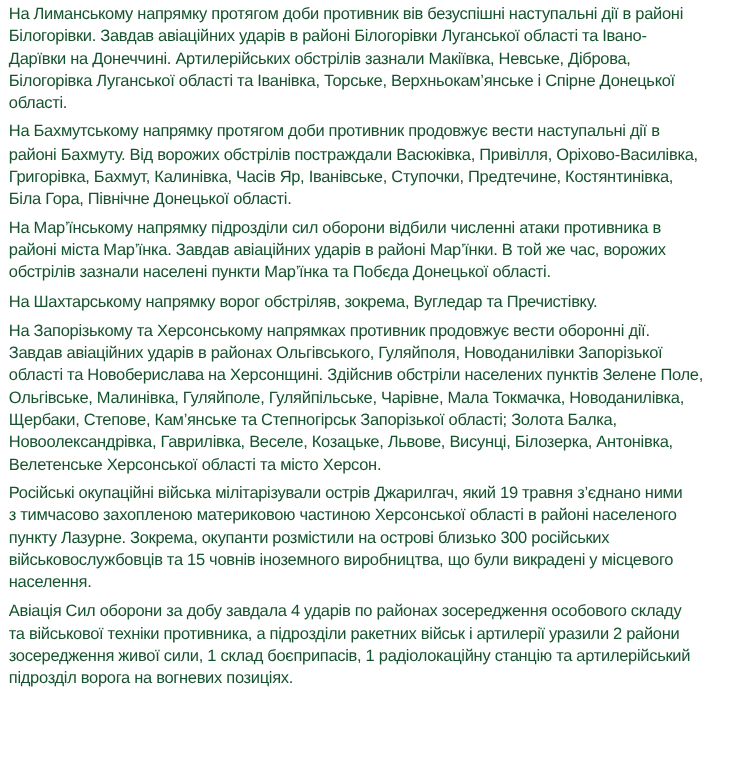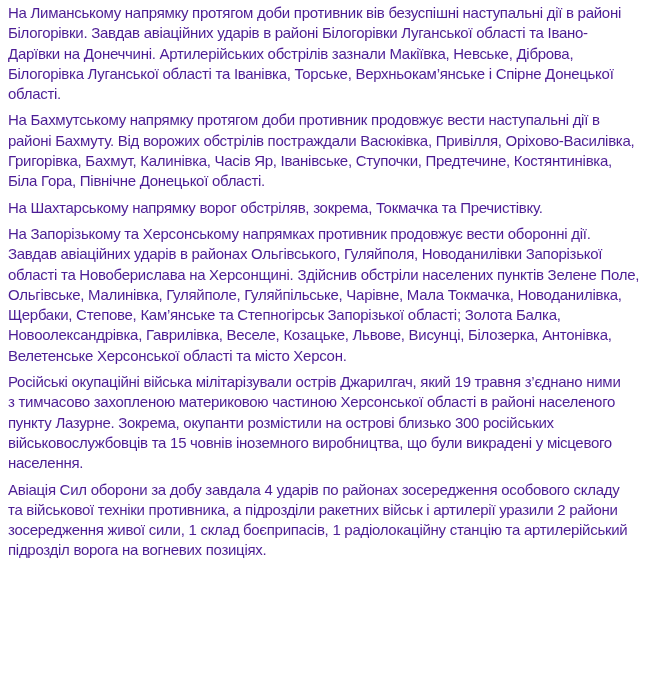--- a/index.html
+++ b/index.html
@@ -24,31 +24,34 @@
     font-weight: 400;
   }
   .report p {
     margin: 0 0 6px 0;
     white-space: pre-line; 
   }
 </style>
 </head>
 <body style="background: rgb(255, 255, 255);">
 
-<main class="report" style="color: #4c1d95;">
+<main class="report" style="color: #14532d;">
   <p>На Лиманському напрямку протягом доби противник вів безуспішні наступальні дії в районі
 Білогорівки.  Завдав авіаційних ударів в районі Білогорівки Луганської області та Івано-
 Дарївки на Донеччині.  Артилерійських обстрілів зазнали Макіївка, Невське, Діброва,
 Білогорівка Луганської області та Іванівка, Торське, Верхньокам’янське і Спірне Донецької
 області.</p>
   <p>На Бахмутському напрямку протягом доби противник продовжує вести наступальні дії  в
 районі Бахмуту. Від ворожих обстрілів постраждали Васюківка, Привілля, Оріхово-Василівка,
 Григорівка, Бахмут, Калинівка, Часів Яр, Іванівське, Ступочки, Предтечине, Костянтинівка,
 Біла Гора, Північне Донецької області.</p>
-  <p>На Шахтарському напрямку ворог обстріляв, зокрема, Токмачка та Пречистівку.</p>
+  <p>На Мар’їнському напрямку підрозділи сил оборони відбили численні атаки противника в
+районі міста Мар’їнка. Завдав авіаційних ударів в районі Мар’їнки. В той же час, ворожих
+обстрілів зазнали населені пункти Мар’їнка та Побєда Донецької області.</p>
+  <p>На Шахтарському напрямку ворог обстріляв, зокрема, Вугледар та Пречистівку.</p>
   <p>На Запорізькому та Херсонському напрямках противник продовжує вести оборонні дії.
 Завдав авіаційних ударів в районах Ольгівського, Гуляйполя, Новоданилівки Запорізької
 області та Новоберислава на Херсонщині. Здійснив обстріли населених пунктів Зелене Поле,
 Ольгівське,  Малинівка, Гуляйполе, Гуляйпільське, Чарівне, Мала Токмачка, Новоданилівка,
 Щербаки, Степове, Кам’янське та Степногірськ Запорізької області; Золота Балка,
 Новоолександрівка, Гаврилівка, Веселе, Козацьке, Львове, Висунці, Білозерка, Антонівка,
 Велетенське Херсонської області та місто Херсон.</p>
   <p>Російські окупаційні війська мілітарізували острів Джарилгач, який 19 травня з’єднано ними
 з тимчасово захопленою материковою частиною Херсонської області в районі населеного
 пункту Лазурне. Зокрема, окупанти розмістили на острові близько 300 російських

